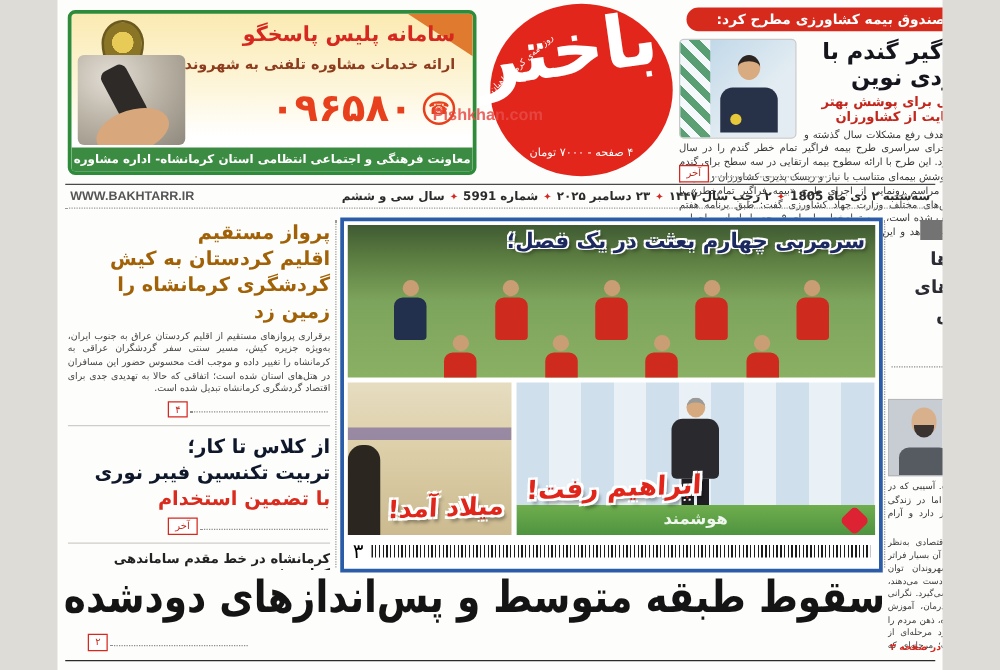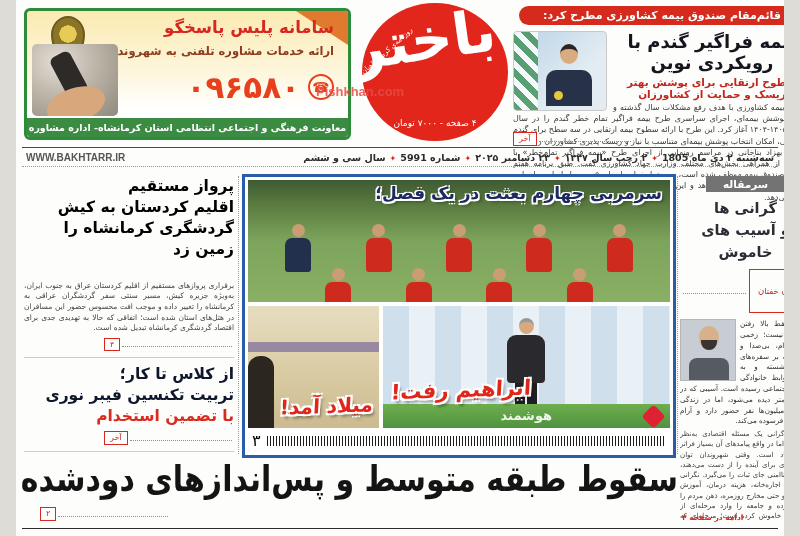--- a/index.html
+++ b/index.html
@@ -1,18 +1,18 @@
 <!DOCTYPE html>
 <html lang="fa" dir="rtl"><head>
 <meta charset="utf-8">
 <style>
   * { margin:0; padding:0; box-sizing:border-box; }
   body { background:#dedcd7; font-family:"DejaVu Sans", sans-serif; }
   .page {
-    position:relative; width:768px; height:536px; margin:0 auto;
+    position:relative; width:708px; height:536px; margin:0 auto;
     background:#fdfdfc; overflow:hidden; direction:rtl;
   }
 
   
   .police-ad {
     position:absolute; left:8px; top:8px; width:327px; height:132px;
     border:3px solid #2e8b3a; border-radius:6px;
     background:linear-gradient(180deg,#fbeab2 0%,#fdf6dc 48%,#ffffff 78%);
     overflow:hidden;
   }
@@ -77,25 +77,25 @@
   .dateline { position:absolute; left:6px; right:6px; top:147px; height:20px;
     border-top:1px solid #4a4a4a; border-bottom:1px dotted #9a9a9a;
     display:flex; align-items:center; justify-content:space-between; padding:0 4px; }
   .dates { font-size:9.5px; font-weight:bold; color:#2b2b2b; }
   .date-sep { color:#d6281e; font-size:8px; margin:0 4px; }
   .website { font-family:"Liberation Sans", sans-serif; font-size:10px; font-weight:bold;
     color:#555; direction:ltr; }
 
   
   .left-col { position:absolute; left:8px; top:176px; width:210px; height:280px; overflow:hidden; }
-  .lc-h { font-size:15.5px; font-weight:800; color:#000000; line-height:1.35; text-align:right; }
+  .lc-h { font-size:15.5px; font-weight:800; color:#a16207; line-height:1.35; text-align:right; }
   .lc-h.dark { color:#0f172a; }
   .lc-h.red { color:#d92b1e; }
   .lc-kicker { font-size:10.5px; font-weight:bold; color:#222; margin-bottom:2px; }
-  .lc-body { font-size:7.5px; line-height:1.42; text-align:justify; color:#444; margin-top:21px; }
+  .lc-body { font-size:7.5px; line-height:1.42; text-align:justify; color:#444; margin-top:4px; }
   .left-col .pageref { width:130px; margin-top:4px; }
   .lc-divider { border-top:1px solid #cfcdc8; margin:6px 0; }
 
   
   .sports { position:absolute; left:226px; top:174px; width:434px; height:284px;
     border:3px solid #2b5ca8; background:#fff; padding:3px; }
   .team-photo { position:relative; height:122px; overflow:hidden;
     background:linear-gradient(180deg,#3f5a33 0%,#5a7b40 20%,#7da45c 50%,#8ab064 100%); }
   .row-back { position:absolute; bottom:30px; left:10px; right:10px; display:flex; justify-content:space-around; }
   .row-front { position:absolute; bottom:-8px; left:50px; right:50px; display:flex; justify-content:space-around; }

